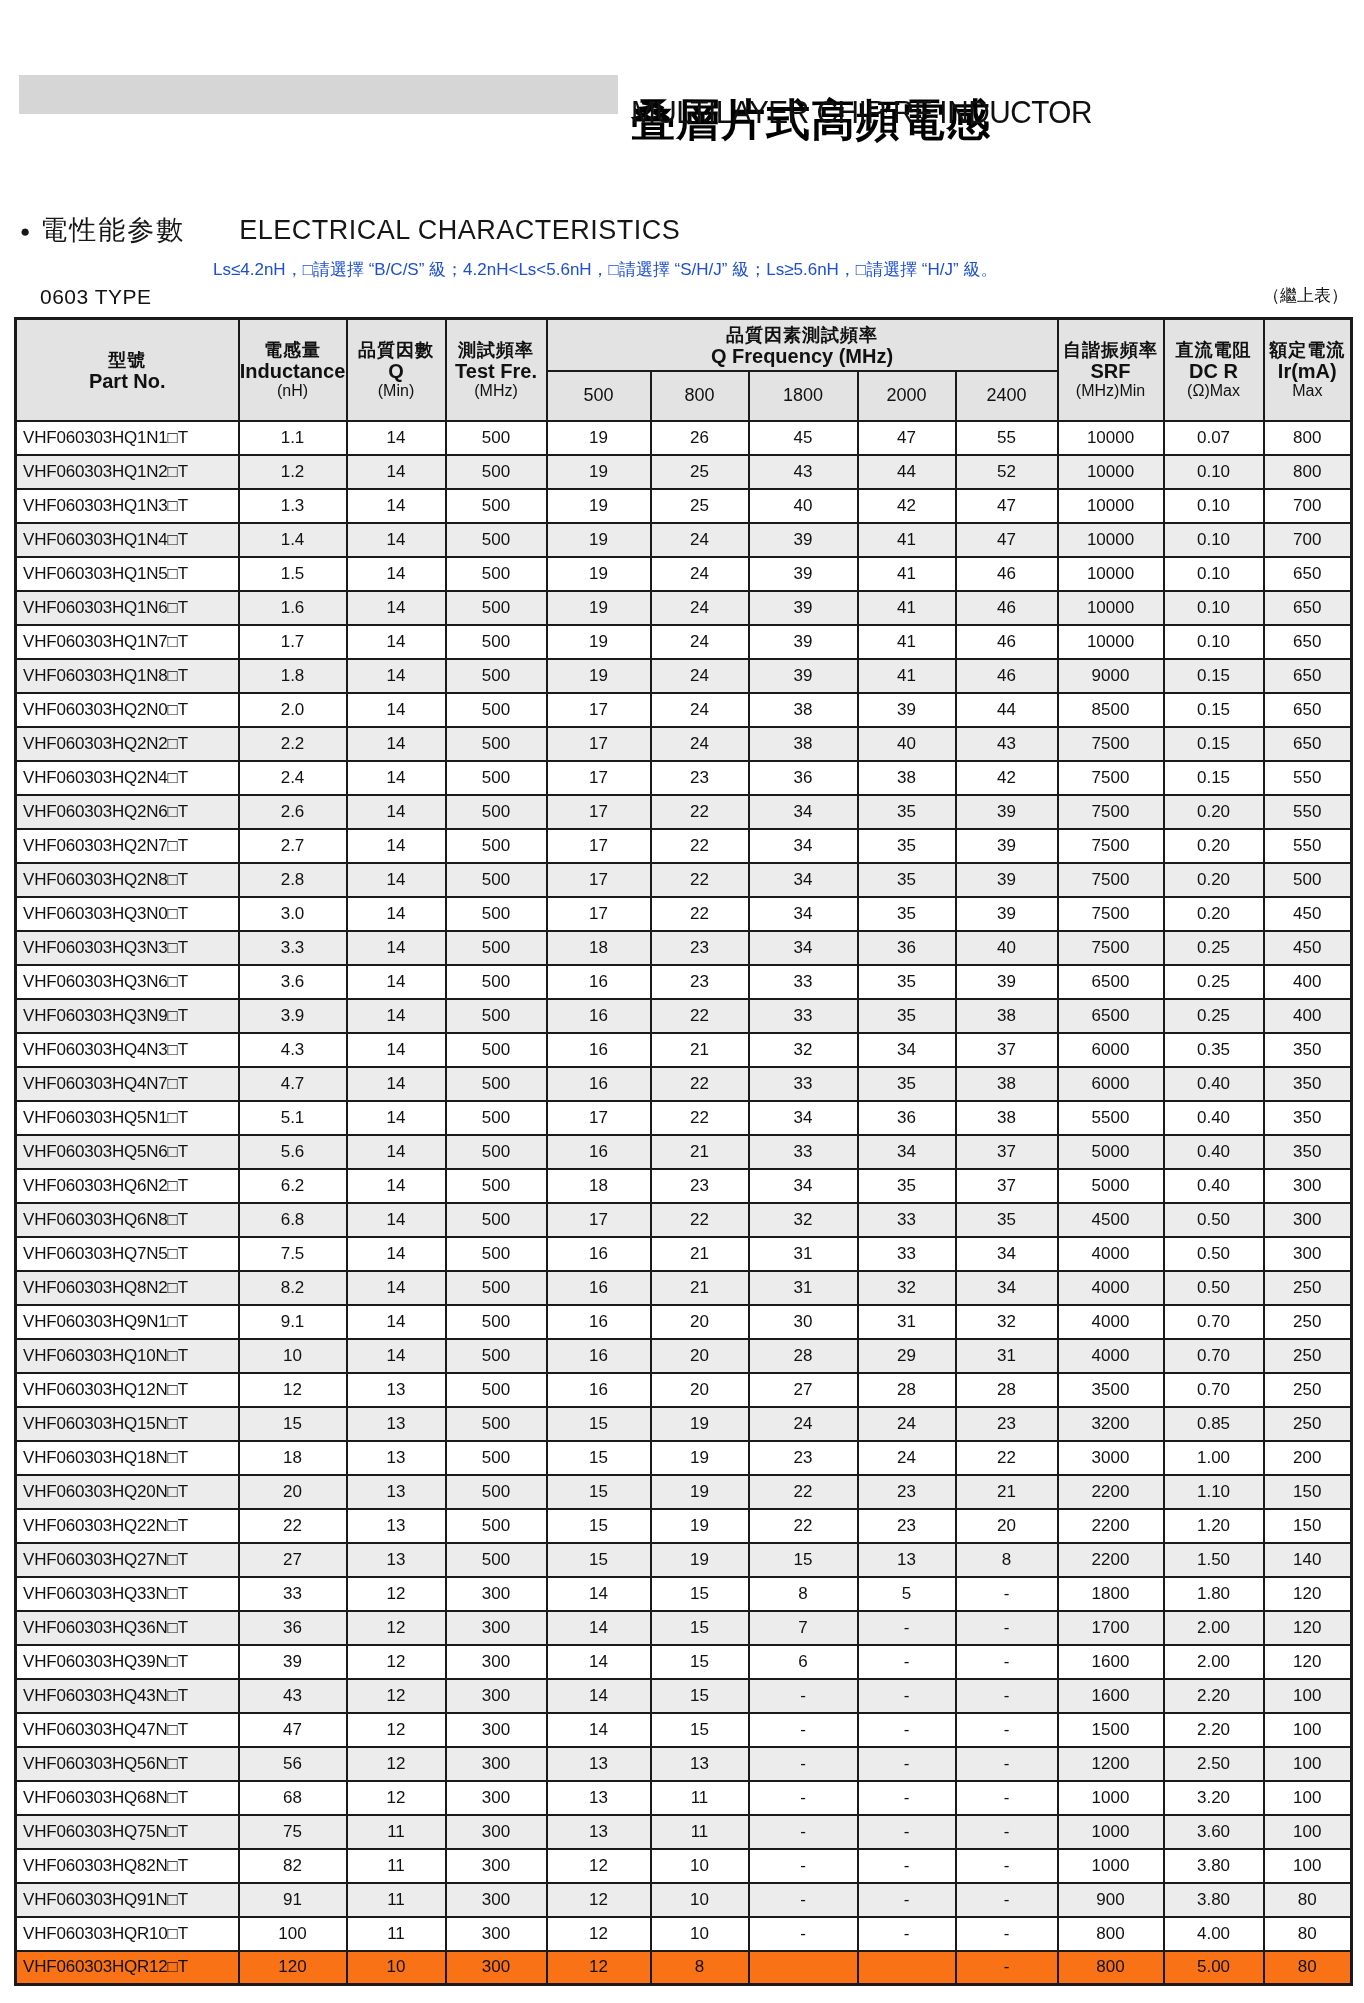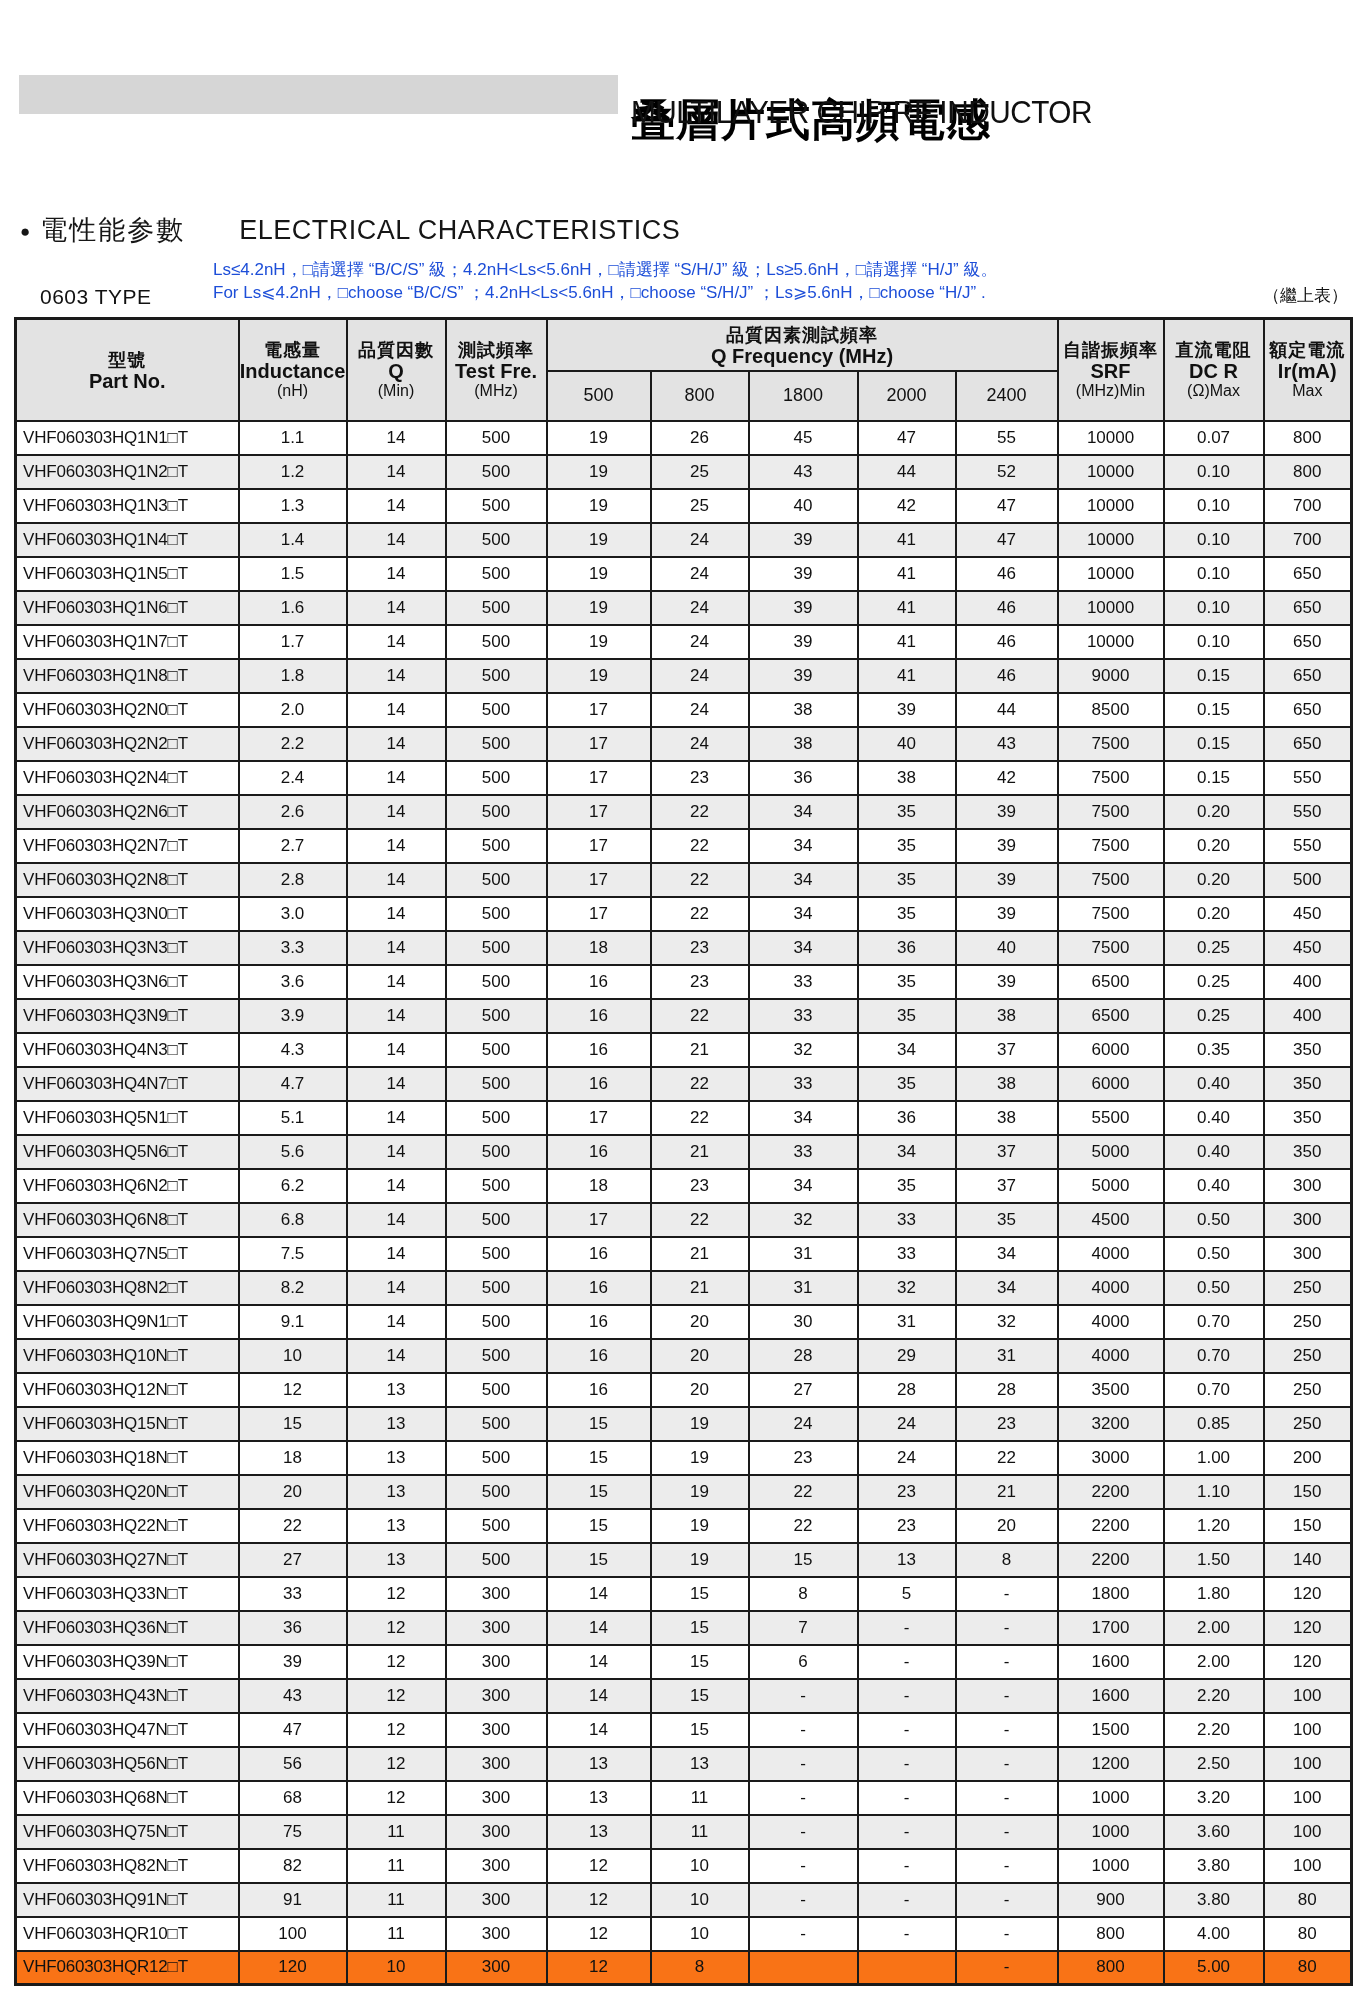--- a/index.html
+++ b/index.html
@@ -61,21 +61,20 @@
 
   <div class="section-heading">
     <span class="bullet">●</span>
     <span class="zh">電性能参數</span>
     <span class="en">ELECTRICAL CHARACTERISTICS</span>
   </div>
 
   <div class="type-label">0603 TYPE</div>
   <div class="notes">
     <div>Ls≤4.2nH，□請選擇 “B/C/S” 級；4.2nH&lt;Ls&lt;5.6nH，□請選擇 “S/H/J” 級；Ls≥5.6nH，□請選擇 “H/J” 級。</div>
-    <div>For Ls⩽4.2nH，□choose “B/C/S” ；4.2nH&lt;Ls&lt;5.6nH，□choose “S/H/J” ；Ls⩾5.6nH，□choose “H/J” .</div>
   </div>
   <div class="continued">（繼上表）</div>
 
   <table class="spec">
     <colgroup>
       <col style="width:223px">
         <col style="width:108px">
         <col style="width:99px">
         <col style="width:101px">
       <col style="width:104px">

